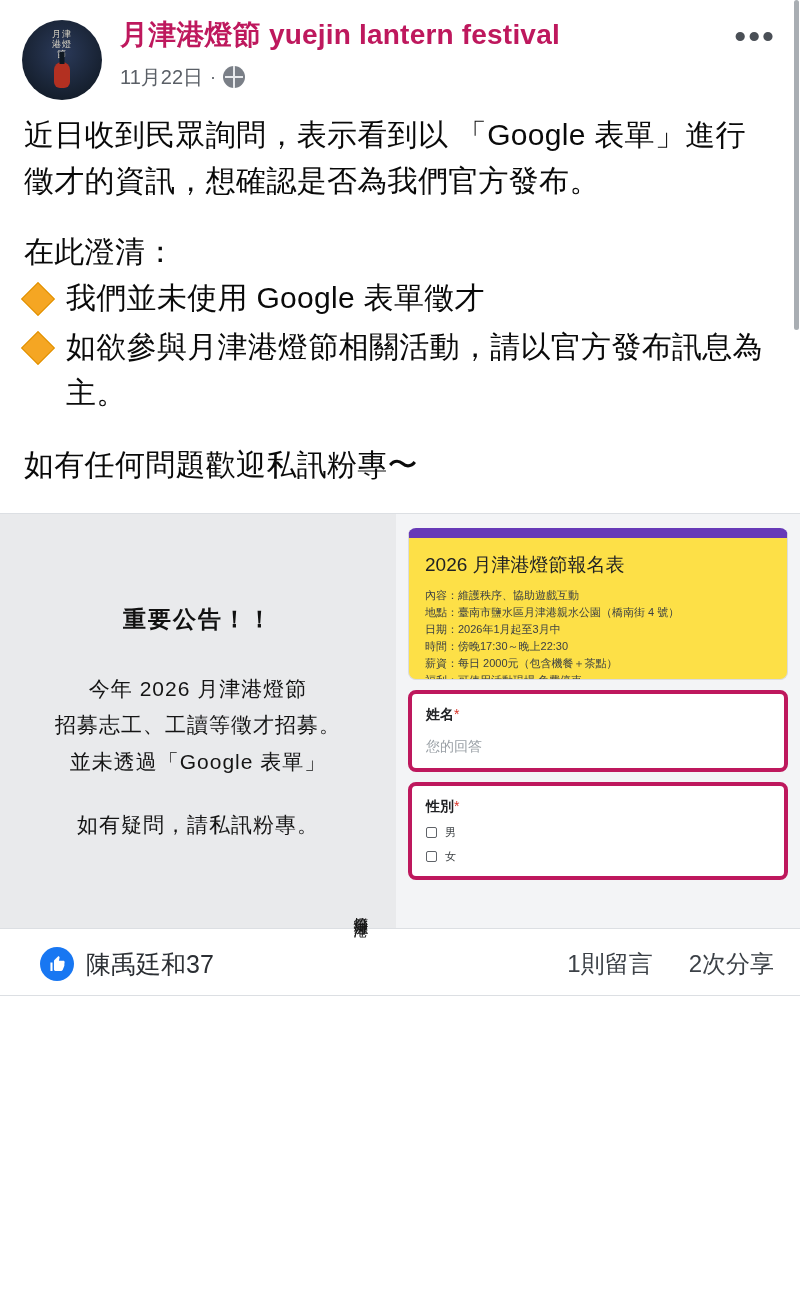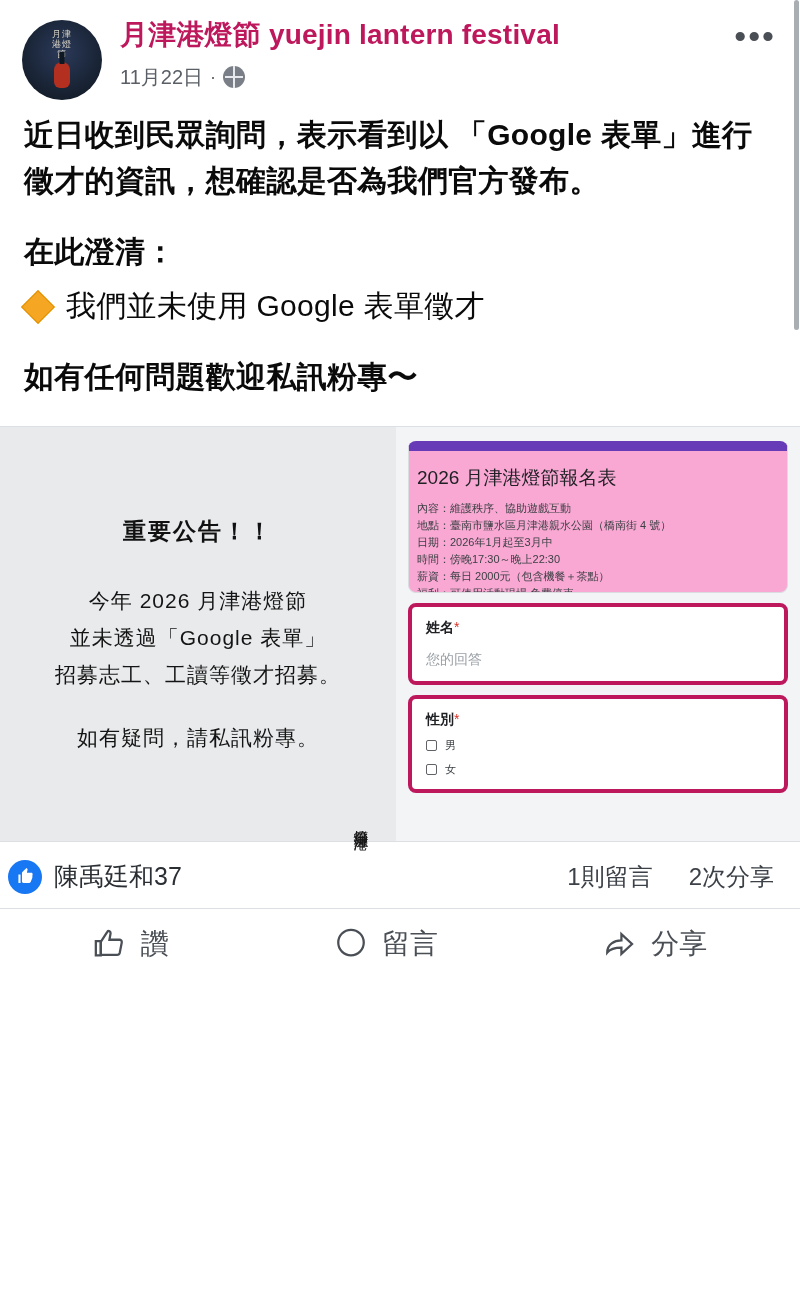--- a/index.html
+++ b/index.html
@@ -111,26 +111,26 @@
   }
 
   
   .post-body {
     padding: 8px 24px 0 24px;
     font-size: 30px;
     line-height: 1.52;
     color: #0a0a0a;
     letter-spacing: .3px;
   }
-  .post-body p { margin: 0 0 26px 0; font-weight: bold; }
+  .post-body p { margin: 0 0 26px 0; }
   .post-body p.tight { margin-bottom: 0; }
   .bullet-line {
     display: flex;
     align-items: flex-start;
-    margin: 8px 0 4px 0;
+    margin: 0 0 4px 0;
   }
   .diamond {
     flex: 0 0 auto;
     width: 24px; height: 24px;
     background: #f5a623;
     transform: rotate(45deg);
     margin: 12px 16px 0 2px;
     border: 1px solid #e09100;
   }
   .bullet-text { flex: 1 1 auto; }
@@ -186,25 +186,25 @@
     display: flex;
     gap: 2px;
   }
   .media-right {
     flex: 1 1 auto;
     background: #f3f4f6;
     position: relative;
     padding: 14px 12px 0 12px;
   }
   .form-card {
-    background: #f9a8d4;
+    background: #fde047;
     border: 1px solid #dadce0;
     border-radius: 8px;
     border-top: 10px solid #673ab7;
-    padding: 14px 16px 12px 8px;
+    padding: 14px 16px 12px 16px;
     height: 152px;
     overflow: hidden;
   }
   .form-title {
     font-size: 19px;
     color: #202124;
     margin-bottom: 9px;
   }
   .form-lines {
     font-size: 11px;
@@ -242,21 +242,21 @@
     border: 1px solid #5f6368;
     border-radius: 2px;
     display: inline-block;
   }
 
   
   .reactions {
     display: flex;
     align-items: center;
     justify-content: space-between;
-    padding: 18px 26px 14px 8px;
+    padding: 18px 26px 14px 40px;
     border-bottom: 1px solid #dcdfe3;
   }
   .react-left {
     display: flex;
     align-items: center;
     gap: 12px;
   }
   .like-badge {
     width: 34px; height: 34px;
     border-radius: 50%;
@@ -326,32 +326,36 @@
   </div>
 
   <div class="post-body">
     <p>近日收到民眾詢問，表示看到以 「Google 表單」進行徵才的資訊，想確認是否為我們官方發布。</p>
     <p class="tight">在此澄清：</p>
 
     <div class="bullet-line">
       <span class="diamond"></span>
       <span class="bullet-text">我們並未使用 Google 表單徵才</span>
     </div>
+    <div class="bullet-line">
+      <span class="diamond"></span>
+      <span class="bullet-text">如欲參與月津港燈節相關活動，請以官方發布訊息為主。</span>
+    </div>
 
     <p style="margin-top:26px">如有任何問題歡迎私訊粉專〜</p>
   </div>
 
   <div class="media">
 
     <div class="media-left">
       <div class="notice-title">重要公告！！</div>
       <div class="notice-body">
         <div>今年 2026 月津港燈節</div>
+        <div>招募志工、工讀等徵才招募。</div>
         <div>並未透過「Google 表單」</div>
-        <div>招募志工、工讀等徵才招募。</div>
       </div>
       <div class="notice-foot">如有疑問，請私訊粉專。</div>
       <div class="stamp">
         <span>燈節</span>
         <span>月津港</span>
       </div>
     </div>
 
     <div class="media-right">
       <div class="form-card">

